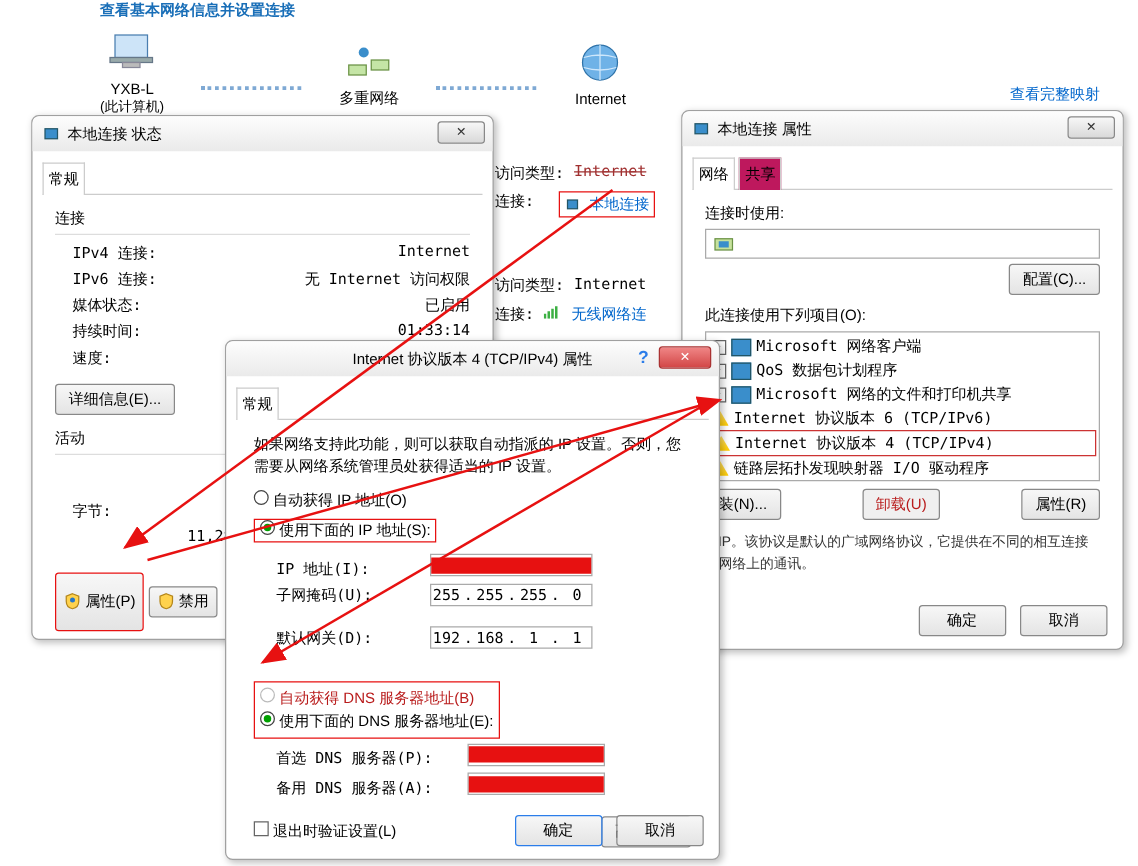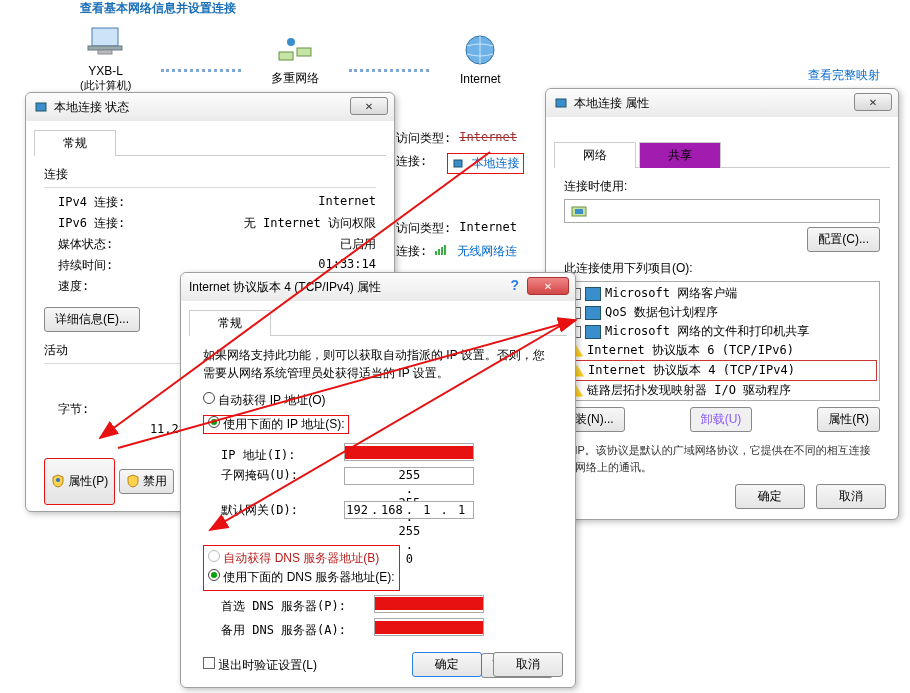--- a/index.html
+++ b/index.html
@@ -13,25 +13,25 @@
 .node .sublabel { color: #000; font-size: 11px; }
 .conn { width: 80px; height: 8px; border-bottom: 3px dotted #7fa9d4; margin-top: 20px; }
 .link { color: #0066cc; cursor: pointer; }
 .win { position: absolute; background: #fff; border: 1px solid #a0a0a0; border-radius: 6px; box-shadow: 2px 2px 6px rgba(0,0,0,.25); }
 .titlebar { height: 28px; display: flex; align-items: center; padding: 0 8px; background: linear-gradient(#fdfdfd,#eaeaea); border-radius: 6px 6px 0 0; position: relative; }
 .titlebar .t-ico { margin-right: 6px; display: inline-flex; }
 .titlebar .t-text { font-size: 12px; color: #000; }
 .titlebar .closebtns { position: absolute; right: 6px; top: 4px; display: flex; gap: 4px; }
 .win7btn { height: 18px; border: 1px solid #888; border-radius: 3px; background: linear-gradient(#f7f7f7,#d9d9d9); font-size: 10px; display: flex; align-items: center; justify-content: center; padding: 0 6px; cursor: pointer; color: #333; }
 .win7btn.close { background: linear-gradient(#f08686,#d24646); color: #fff; border-color: #a33; }
-.tab { display: inline-block; padding: 4px 28px; border: 1px solid #ccc; border-bottom: none; background: #fff; position: relative; top: 1px; font-size: 12px; }
-.tab.inactive { background: #a21caf; margin-top: 16px; }
+.tab { display: inline-block; padding: 4px 4px; border: 1px solid #ccc; border-bottom: none; background: #fff; position: relative; top: 1px; font-size: 12px; }
+.tab.inactive { background: #be185d; }
 .tabline { border-bottom: 1px solid #ccc; }
 .btn { display: inline-block; padding: 3px 10px; border: 1px solid #888; border-radius: 3px; background: linear-gradient(#f7f7f7,#e4e4e4); cursor: pointer; font-size: 12px; }
-.btn.disabled { color: #8b5cf6; background: #f0f0f0; cursor: default; }
+.btn.disabled { color: #b91c1c; background: #f0f0f0; cursor: default; }
 .kv { display: flex; justify-content: space-between; padding: 2px 0; font-family: SimSun, monospace; }
 .listbox { border: 1px solid #aaa; background: #fff; padding: 2px; font-family: SimSun, monospace; font-size: 12px; }
 .listbox .row { display: flex; align-items: center; padding: 1px 2px; gap: 4px; }
 .listbox .row.hl { border: 1px solid #c33; }
 .cb { width: 12px; height: 12px; border: 1px solid #666; display: inline-block; }
 .cb.checked::after { content: "✓"; font-size: 10px; position: relative; top: -2px; left: 1px; }
 .warn-ico { width: 14px; height: 12px; background: linear-gradient(#ffe066,#ffcc00); clip-path: polygon(50% 0, 100% 100%, 0 100%); display: inline-block; }
 .net-ico { width: 16px; height: 14px; background: #3a8ecb; border: 1px solid #256; display: inline-block; }
 .radio { width: 12px; height: 12px; border: 1px solid #444; border-radius: 50%; display: inline-block; position: relative; }
 .radio.checked::after { content: ""; width: 6px; height: 6px; background: #00a000; border-radius: 50%; position: absolute; top: 2px; left: 2px; }
@@ -258,42 +258,42 @@
       <div style="font-size:11px;color:#333;margin-bottom:10px;line-height:1.5;">P/IP。该协议是默认的广域网络协议，它提供在不同的相互连接的网络上的通讯。</div>
     </div>
   </div>
   <div style="position:absolute;bottom:10px;right:12px;">
     <span class="btn" style="padding:3px 22px;margin-right:8px;">确定</span>
     <span class="btn" style="padding:3px 22px;">取消</span>
   </div>
 </div>
 
 <div class="win" style="left:180px; top:272px; width:396px; height:416px;">
-  <div class="titlebar" style="background:linear-gradient(#fdfdfd,#eaeaea);">
+  <div class="titlebar" style="background:linear-gradient(#fdfdfd,#eaeaea);justify-content:center;">
     <span class="t-text">Internet 协议版本 4 (TCP/IPv4) 属性</span>
     <div class="closebtns">
       <span class="help-ico" style="margin-right:4px;">?</span>
       <div class="win7btn close" style="width:42px;">✕</div>
     </div>
   </div>
   <div style="padding:8px;">
     <div class="tabline"><span class="tab">常规</span></div>
     <div style="padding:10px 14px 0;">
       <div style="font-size:12px;line-height:1.5;margin-bottom:10px;">如果网络支持此功能，则可以获取自动指派的 IP 设置。否则，您需要从网络系统管理员处获得适当的 IP 设置。</div>
       <div style="margin:4px 0;"><span class="radio"></span> <span>自动获得 IP 地址(O)</span></div>
       <div class="redbox" style="display:inline-block;padding:0 4px;margin:2px 0 6px;">
         <span class="radio checked"></span> <span>使用下面的 IP 地址(S):</span>
       </div>
       <div style="padding-left:18px;">
         <div style="margin:3px 0;"><span class="iplabel">IP 地址(I):</span>
           <span class="ipcell" style="display:inline-flex;justify-content:center;">
               <span class="redresult"></span>
             </span></div>
         <div style="margin:3px 0;"><span class="iplabel">子网掩码(U):</span>
-          <span class="ipcell" style="display:inline-flex;flex-direction:column;">
+          <span class="ipcell" style="display:inline-flex;">
               <span>255</span>
               <span class="dot">.</span>
               <span>255</span>
               <span class="dot">.</span>
               <span>255</span>
               <span class="dot">.</span>
               <span>0</span>
             </span></div>
         <div style="margin:16px 0;"><span class="iplabel">默认网关(D):</span>
           <span class="ipcell" style="display:inline-flex;">

